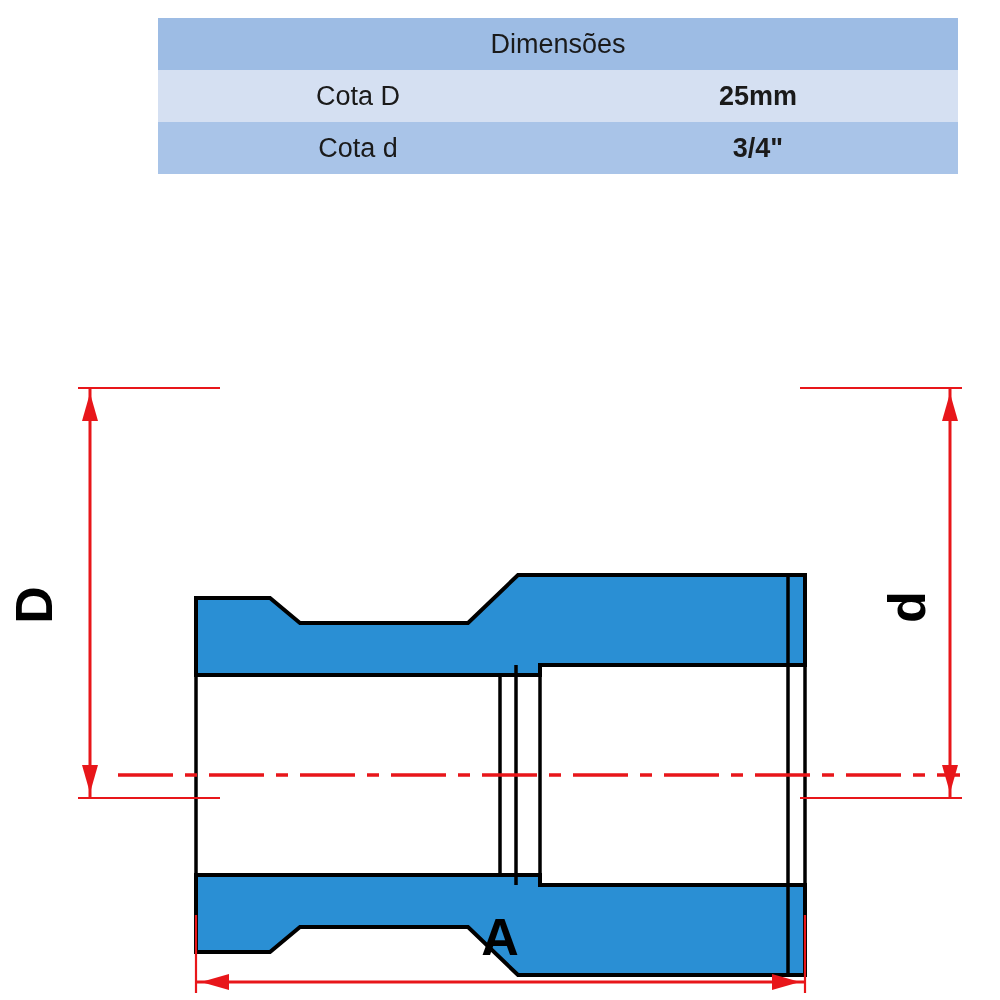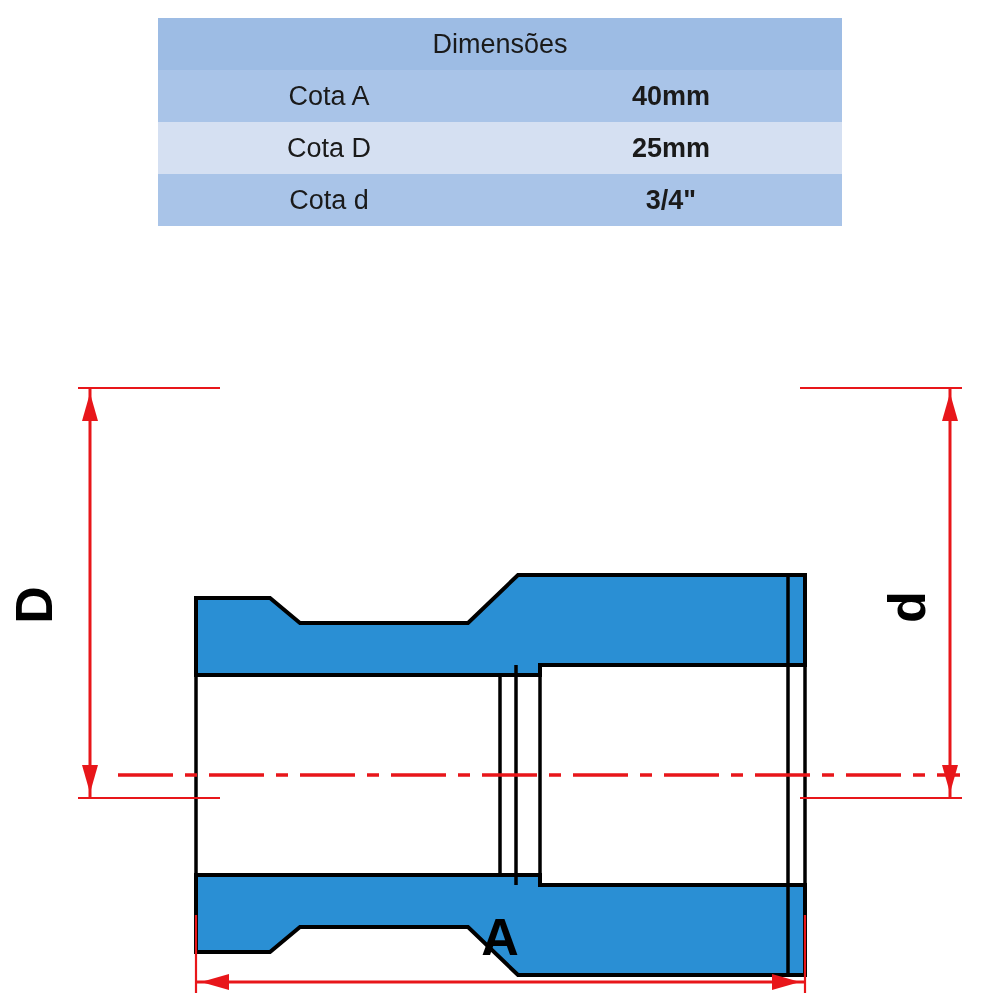--- a/index.html
+++ b/index.html
@@ -13,21 +13,21 @@
     position: relative;
     font-family: "Liberation Sans", sans-serif;
     overflow: hidden;
   }
 
   
   #dim-table {
     position: absolute;
     left: 158px;
     top: 18px;
-    width: 684px;
+    width: 800px;
     border-collapse: collapse;
     table-layout: fixed;
   }
   #dim-table td {
     padding: 0;
     height: 52px;
     font-size: 27px;
     color: #1a1a1a;
     text-align: center;
     vertical-align: middle;
@@ -57,24 +57,20 @@
   }
   svg { display: block; }
 </style>
 </head>
 <body>
 
 <table id="dim-table">
   <tbody>
     <tr class="header">
       <td colspan="2" class="value">Dimensões</td>
-    </tr>
-    <tr class="dark">
-      <td class="label">Cota A</td>
-      <td class="value">40mm</td>
     </tr>
     <tr class="light">
       <td class="label">Cota D</td>
       <td class="value">25mm</td>
     </tr>
     <tr class="dark">
       <td class="label">Cota d</td>
       <td class="value">3/4"</td>
     </tr>
   </tbody>

